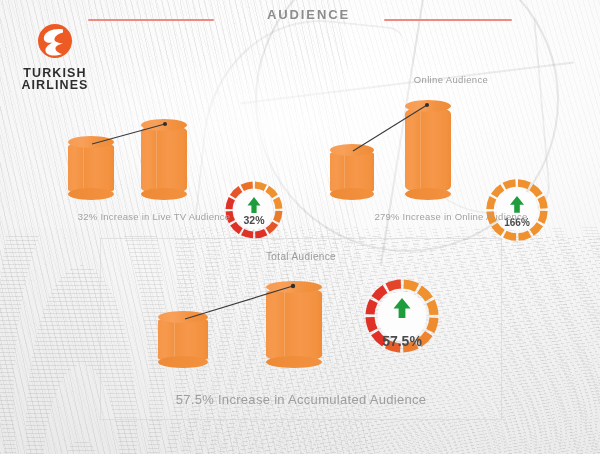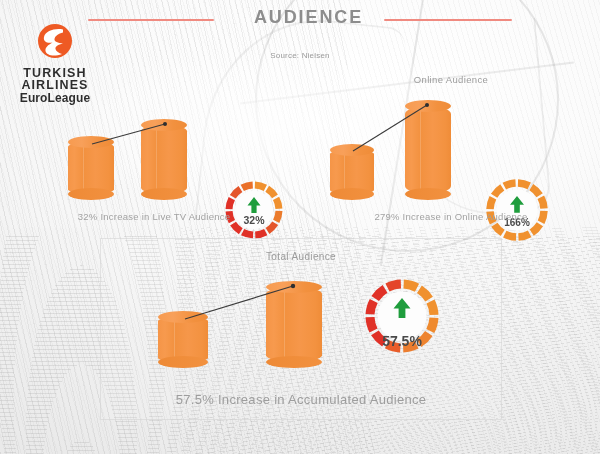--- a/index.html
+++ b/index.html
@@ -71,21 +71,21 @@
   }
   .bg-white-glow{
     position:absolute;left:60px;top:34px;width:430px;height:190px;
     background:radial-gradient(closest-side, rgba(255,255,255,.78), rgba(255,255,255,0) 100%);
   }
 
   
   .header{position:absolute;left:0;top:0;width:600px;height:62px;}
   .title{
     position:absolute;left:17px;right:0;top:7px;text-align:center;
-    font-size:18px;letter-spacing:1.9px;font-weight:700;color:#8d8d8d;
+    font-size:13px;letter-spacing:1.9px;font-weight:700;color:#8d8d8d;
   }
   .rule{position:absolute;top:19px;height:2px;background:#f08a80;border-radius:2px;}
   .rule.left{left:88px;width:126px;}
   .rule.right{left:384px;width:128px;}
   .subtitle{
     position:absolute;left:0;right:0;top:38px;text-align:center;
     font-size:8.5px;color:#8f8f8f;letter-spacing:.2px;
   }
   .source{
     position:absolute;left:0;right:0;top:51px;text-align:center;
@@ -159,34 +159,32 @@
   <div class="bg-arc"></div>
   <div class="bg-arc2"></div>
   <div class="bg-wave"></div>
   <div class="bg-wave2"></div>
   <div class="bg-white-glow"></div>
 
   <div class="header">
     <div class="rule left"></div>
     <div class="rule right"></div>
     <div class="title">AUDIENCE</div>
-    <div class="source">Source: Nielsen</div>
   </div>
 
   <div class="logo">
     <svg class="mark" viewBox="0 0 100 100">
       <circle cx="50" cy="50" r="34" fill="#ee5a24"></circle>
       <path d="M66 27 C49 24 31 30 28 42 C26 51 34 55 45 53 C36 58 30 63 31 70 C33 79 48 82 64 76
                C58 74 52 71 51 66 C50 61 56 57 66 55 C56 54 48 51 49 46 C50 40 57 35 66 33 Z" fill="#ffffff"></path>
       <path d="M70 30 C58 31 50 36 49 42 C48 48 55 51 64 51 L64 55 C52 56 44 61 45 67
                C46 73 54 77 65 77" fill="none" stroke="#ffffff" stroke-width="0"></path>
     </svg>
     <div class="l1">TURKISH</div>
     <div class="l2">AIRLINES</div>
-    <div class="l3">EuroLeague</div>
   </div>
 
   <div class="panel" id="panel-live">
 
     <div class="cyl" style="left:58px;top:76px;width:46px;height:52px;">
       <div class="body"></div>
         <div class="seam"></div>
       <div class="cap top"></div>
         <div class="cap bot"></div>
     </div>

